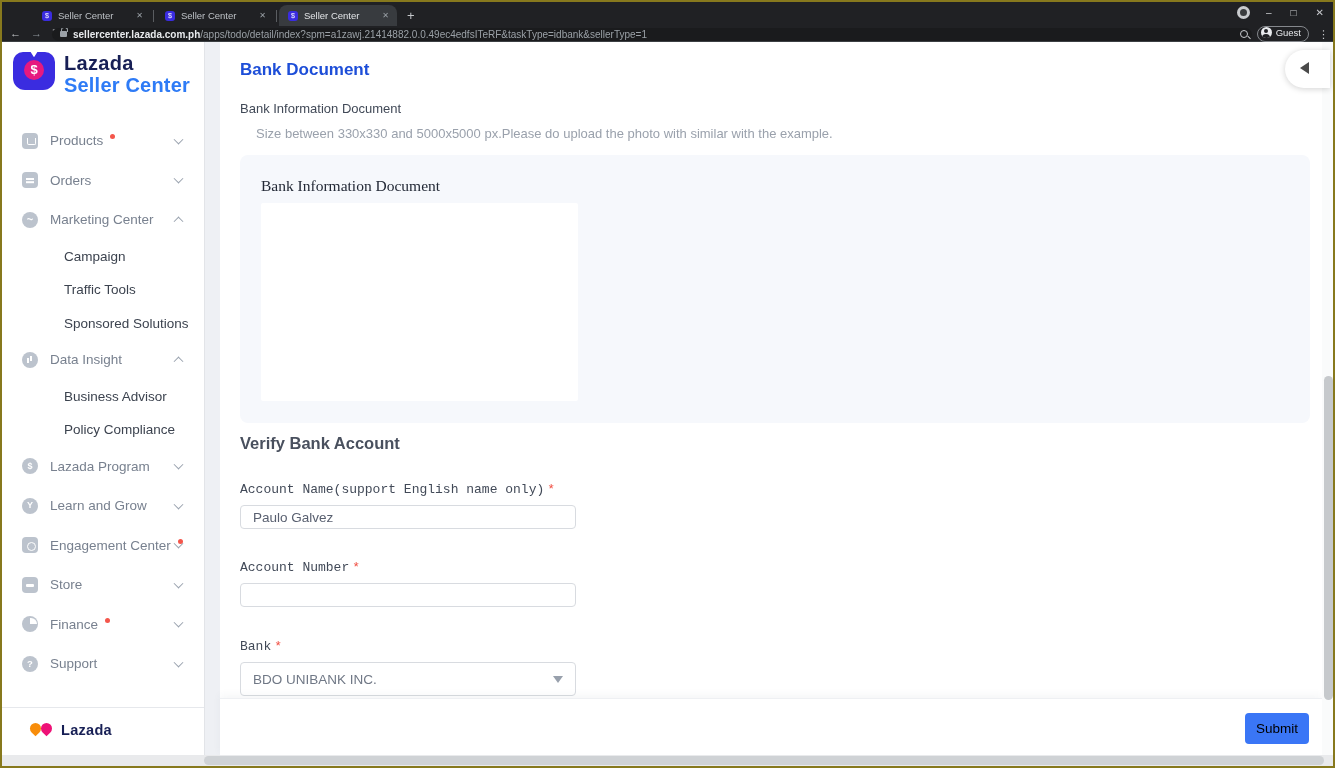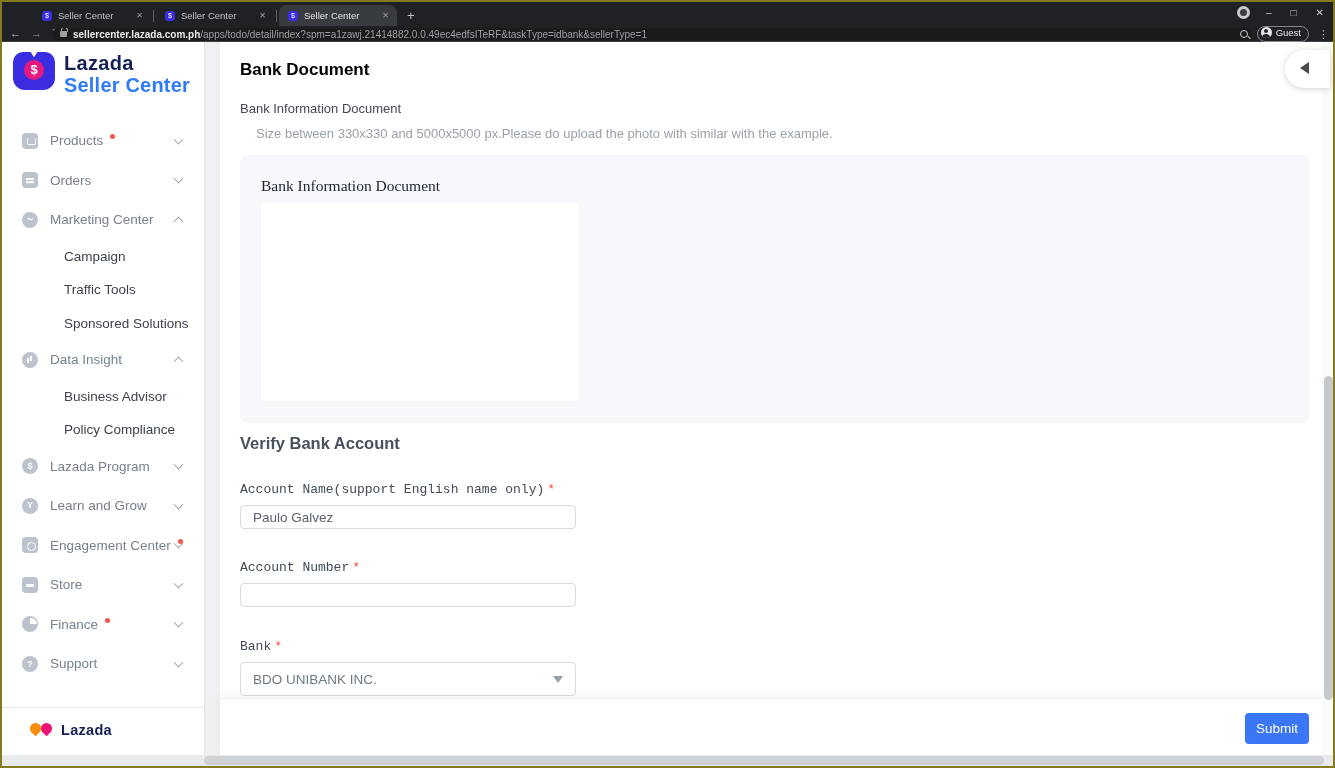--- a/index.html
+++ b/index.html
@@ -76,35 +76,35 @@
   .reddot { display:inline-block; width:5px; height:5px; border-radius:50%; background:#f4564b; margin-left:7px; transform:translateY(-4px); }
   #side-divider { position:absolute; left:0; top:665px; width:204px; height:1px; background:#e6e8ec; }
   #side-footer { position:absolute; left:30px; top:678px; display:flex; align-items:center; gap:9px; }
   .heart { position:relative; width:22px; height:19px; }
   .heart::before { content:""; position:absolute; left:0; top:3px; width:11px; height:11px; border-radius:50% 50% 0 50%; background:#f88d0a; transform:rotate(45deg); }
   .heart::after { content:""; position:absolute; right:0; top:3px; width:11px; height:11px; border-radius:50% 50% 50% 0; background:#ee1277; transform:rotate(-45deg); }
   .footer-wordmark { font-size:14.5px; font-weight:800; color:#171f55; letter-spacing:.3px; }
 
   
   #content { position:absolute; left:220px; top:42px; width:1102px; height:713px; background:#fff; }
-  #page-title { position:absolute; left:20px; top:18px; font-size:17px; font-weight:bold; color:#000000; }
+  #page-title { position:absolute; left:20px; top:18px; font-size:17px; font-weight:bold; color:#1d4ed8; }
   #doc-label { position:absolute; left:20px; top:59px; font-size:13px; color:#414957; }
   #size-hint { position:absolute; left:36px; top:84px; font-size:13px; color:#9aa1ac; }
   #example-panel { position:absolute; left:20px; top:113px; width:1070px; height:268px; background:#f6f8fc; border-radius:8px; }
   #example-caption { position:absolute; left:21px; top:22px; font-family:"Liberation Serif", serif; font-size:15.5px; color:#232936; }
   #example-box { position:absolute; left:21px; top:48px; width:317px; height:198px; background:#ffffff; border-radius:2px; }
   #verify-title { position:absolute; left:20px; top:392px; font-size:16.5px; font-weight:bold; color:#49505e; }
   .field-label { position:absolute; left:20px; font-size:13px; color:#424a58;font-family:Liberation Mono, monospace; }
   .star { color:#f04f43; margin-left:3px; }
   .text-input { position:absolute; left:20px; width:336px; height:24px; border:1px solid #d8dbe0; border-radius:4px; background:#fff; padding:0 12px; font-family:"Liberation Sans", sans-serif; font-size:13.5px; color:#596070; outline:none; }
   #bank-select { position:absolute; left:20px; top:620px; width:336px; height:34px; border:1px solid #d8dbe0; border-radius:4px; background:#fff; display:flex; align-items:center; padding:0 12px; cursor:pointer; }
   #bank-value { font-size:13.5px; color:#707886; flex:1; }
   .tri-down { width:0; height:0; border-left:5.5px solid transparent; border-right:5.5px solid transparent; border-top:7px solid #98a0ac; }
   #form-footer { position:absolute; left:0; top:656px; width:1102px; height:57px; background:#fff; border-top:1px solid #eef0f3; box-shadow:0 -3px 8px rgba(60,70,90,.05); }
-  #submit-btn { position:absolute; right:13px; top:14px; width:64px; height:31px; background:#3a76f6; border:none; border-radius:4px; color:#ffffff; font-family:"Liberation Sans", sans-serif; font-size:13.5px; cursor:pointer; }
+  #submit-btn { position:absolute; right:13px; top:14px; width:64px; height:31px; background:#3a76f6; border:none; border-radius:4px; color:#000000; font-family:"Liberation Sans", sans-serif; font-size:13.5px; cursor:pointer; }
 
   #collapse-pill { position:absolute; left:1285px; top:50px; width:45px; height:38px; background:#fff; border-radius:19px 0 0 19px; box-shadow:0 1px 6px rgba(0,0,0,.18); cursor:pointer; z-index:6; }
   .tri-left { position:absolute; left:15px; top:12px; width:0; height:0; border-top:6.5px solid transparent; border-bottom:6.5px solid transparent; border-right:9px solid #4a4a4a; }
 
   
   #vscroll-track { position:absolute; left:1322px; top:42px; width:13px; height:713px; background:#fafbfb; }
   #vscroll-thumb { position:absolute; left:1324px; top:376px; width:9px; height:324px; background:#c6c9cc; border-radius:5px; }
   #hscroll-track { position:absolute; left:0; top:755px; width:1335px; height:11px; background:#e9eaec; }
   #hscroll-thumb { position:absolute; left:204px; top:756px; width:1120px; height:9px; background:#cfd2d5; border-radius:5px; }
 </style>

